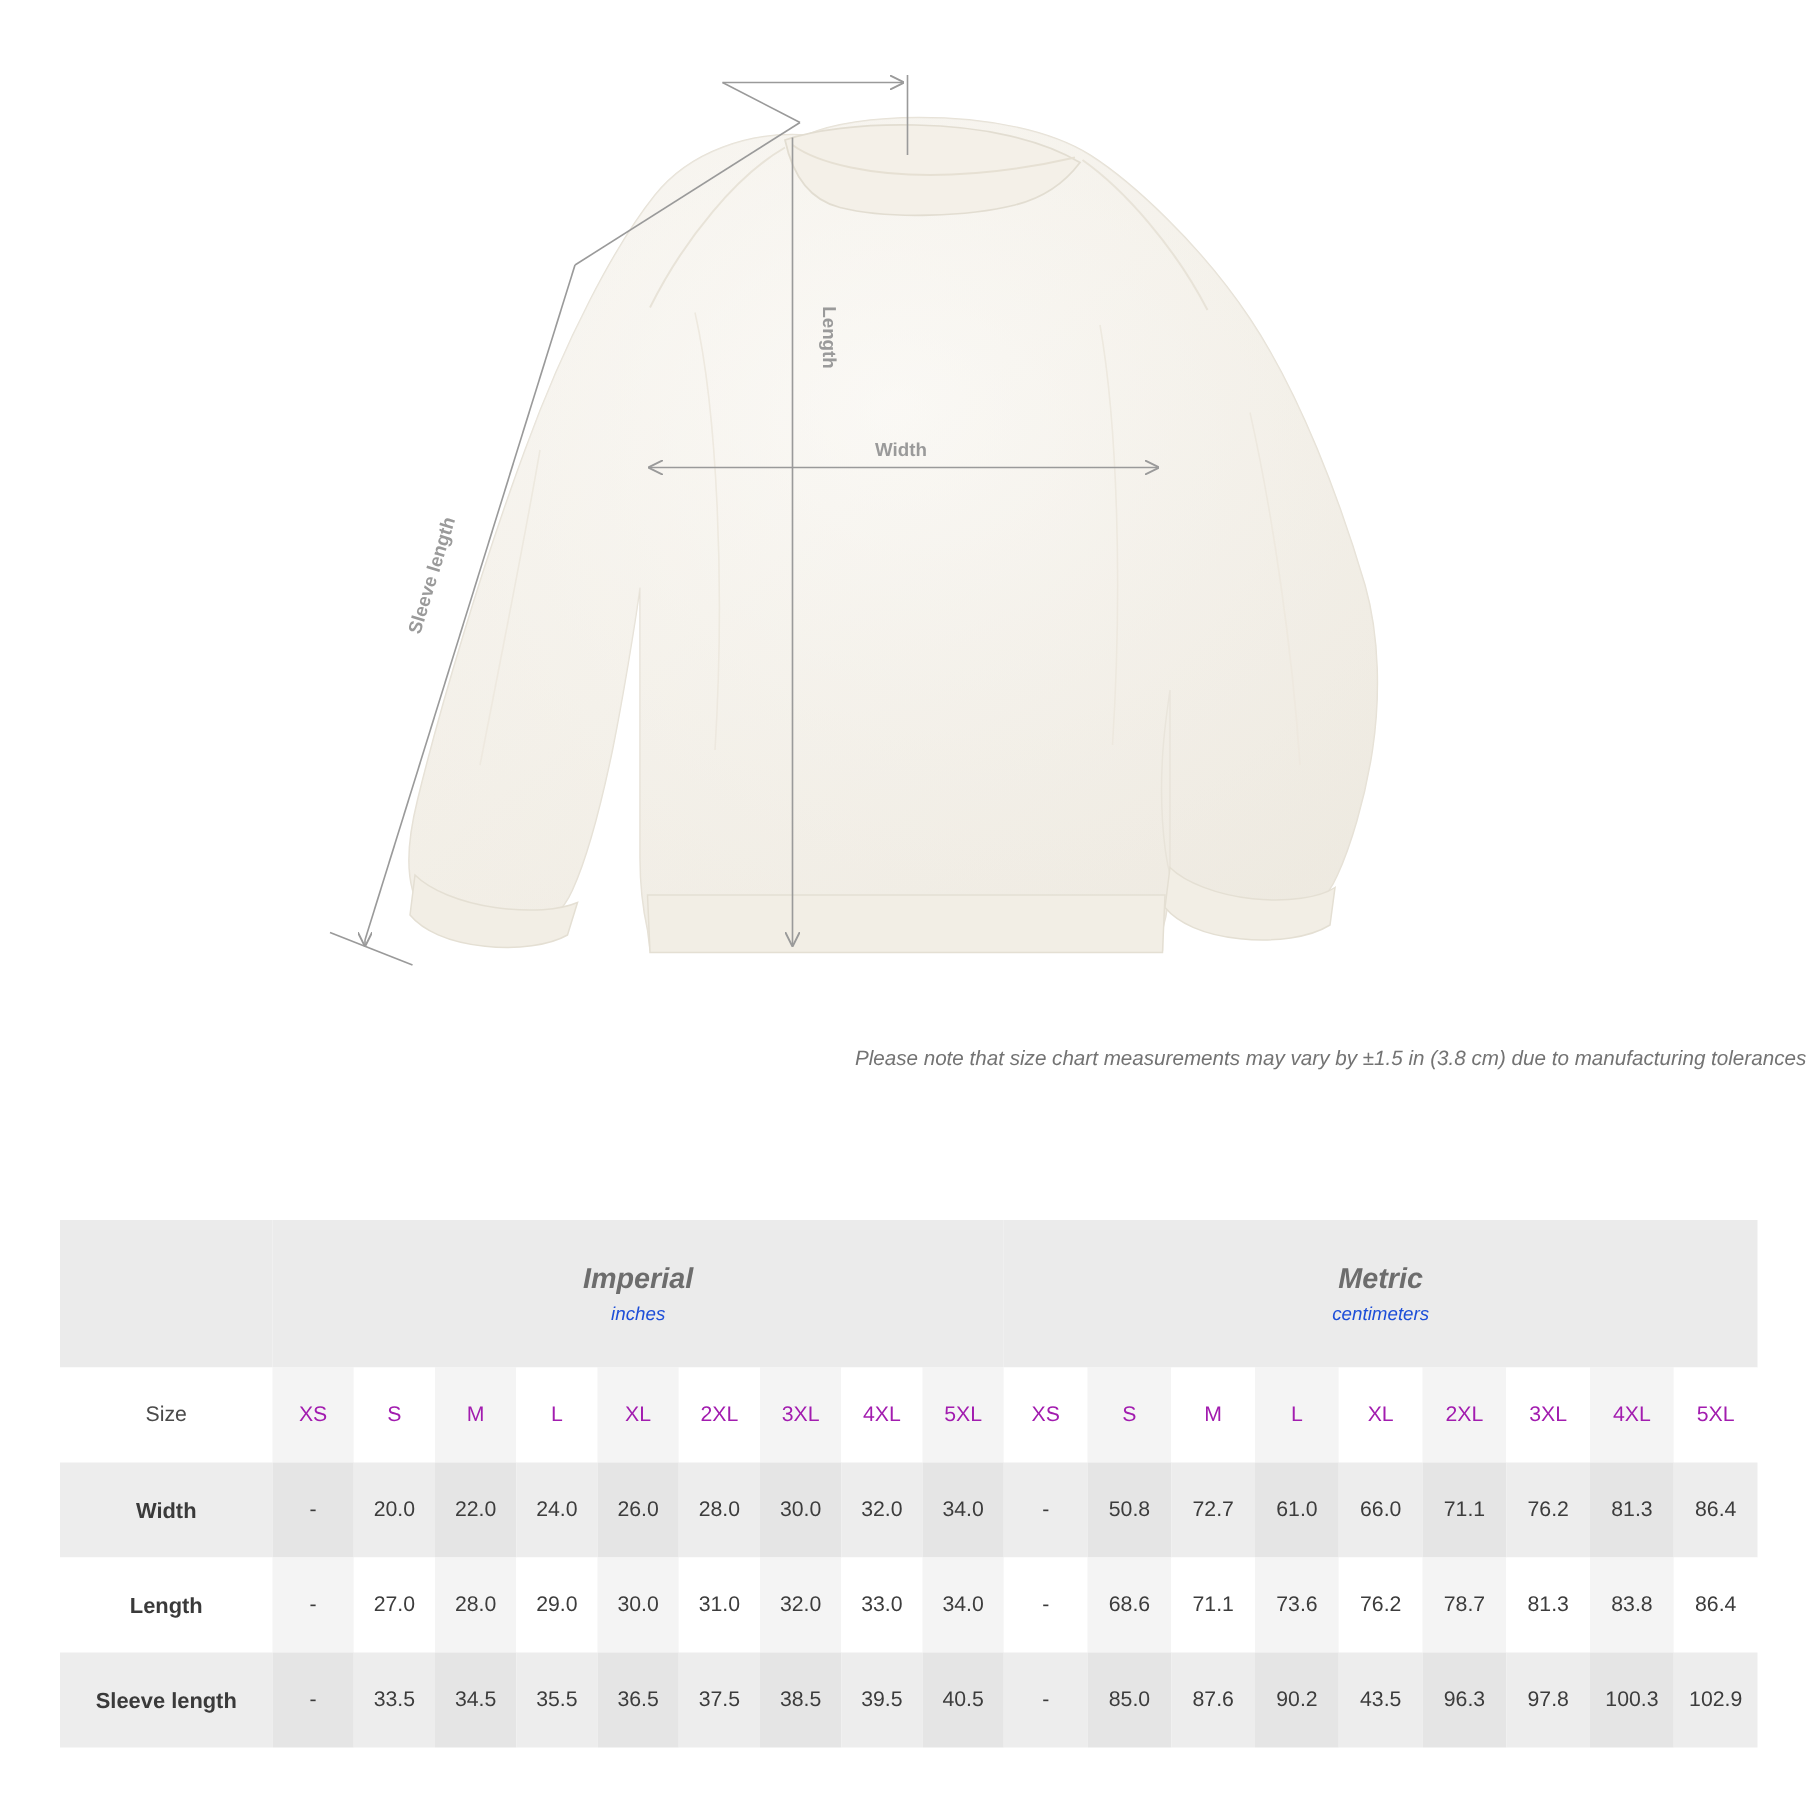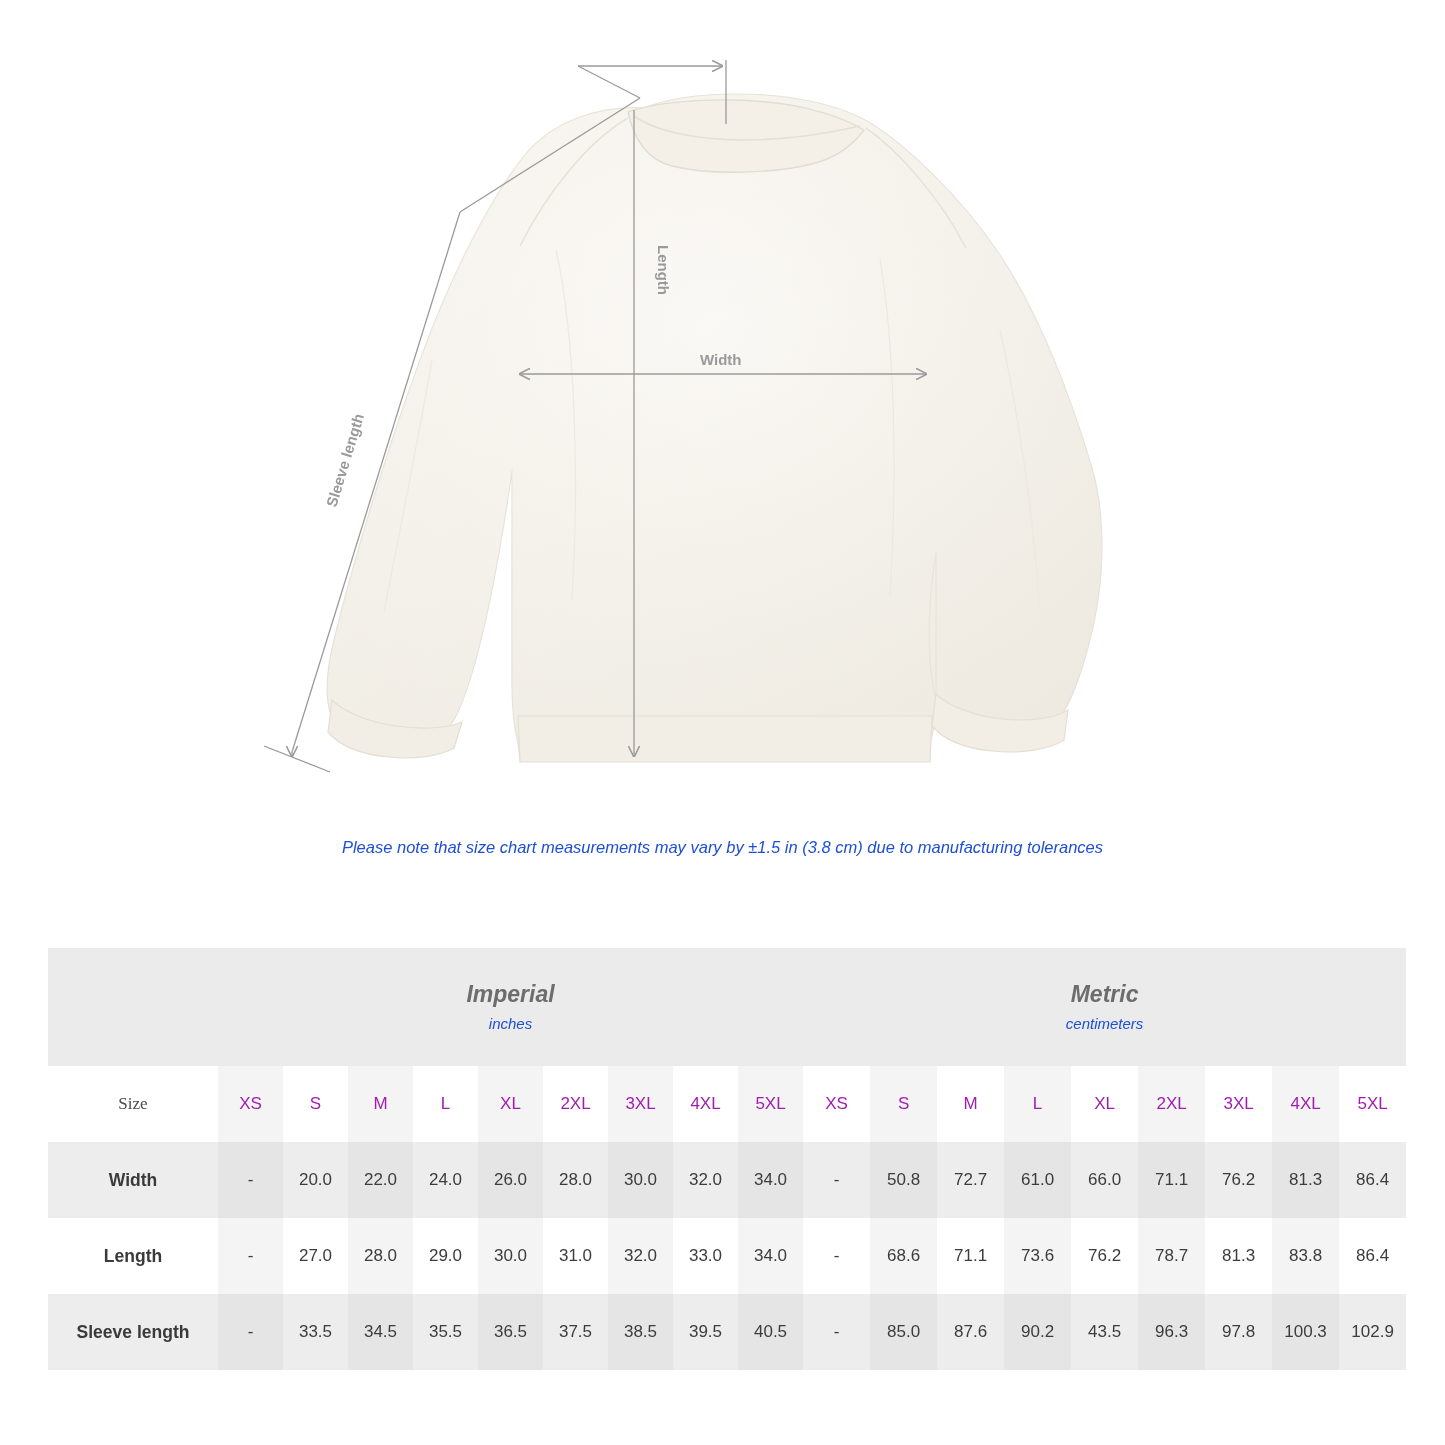--- a/index.html
+++ b/index.html
@@ -46,35 +46,37 @@
   #chart-title {
     font-size: 29px;
     font-weight: bold;
     color: #3a3a3a;
     letter-spacing: 0.2px;
     margin: 0 0 14px 0;
   }
   #chart-note {
     font-size: 16.5px;
     font-style: italic;
-    color: #1d4ed8;
+    color: #737373;
     margin: 0;
+    text-align: right;
   }
 
   
   #size-table-wrap {
     position: absolute;
     left: 48px;
     top: 948px;
     width: 1349px;
   }
   table.size-table {
     border-collapse: collapse;
     width: 1349px;
     table-layout: fixed;
+    margin-top: 28px;
   }
   table.size-table td, table.size-table th {
     padding: 0;
     margin: 0;
     text-align: center;
     vertical-align: middle;
   }
 
   
   .unit-cell {
@@ -103,21 +105,20 @@
     height: 76px;
     background: #ffffff;
     font-size: 17px;
     font-weight: normal;
     color: #a21caf;
   }
   .hdr-row td.rowlabel {
     font-size: 17px;
     font-weight: normal;
     color: #4a4a4a;
-    font-family: Liberation Serif, serif;
   }
   .hdr-row td.alt {
     background: #f4f4f4;
   }
 
   
   .data-row td {
     height: 76px;
     font-size: 17px;
     color: #3c3c3c;

